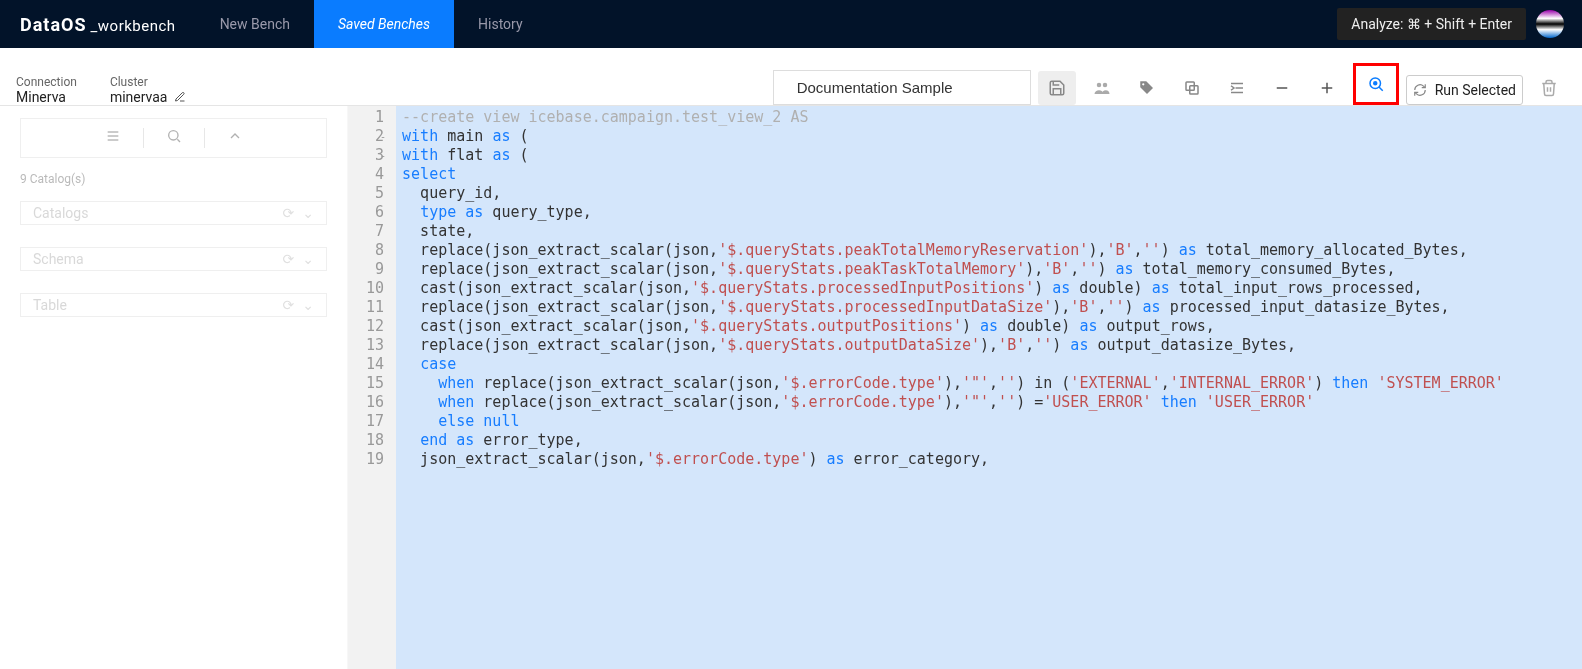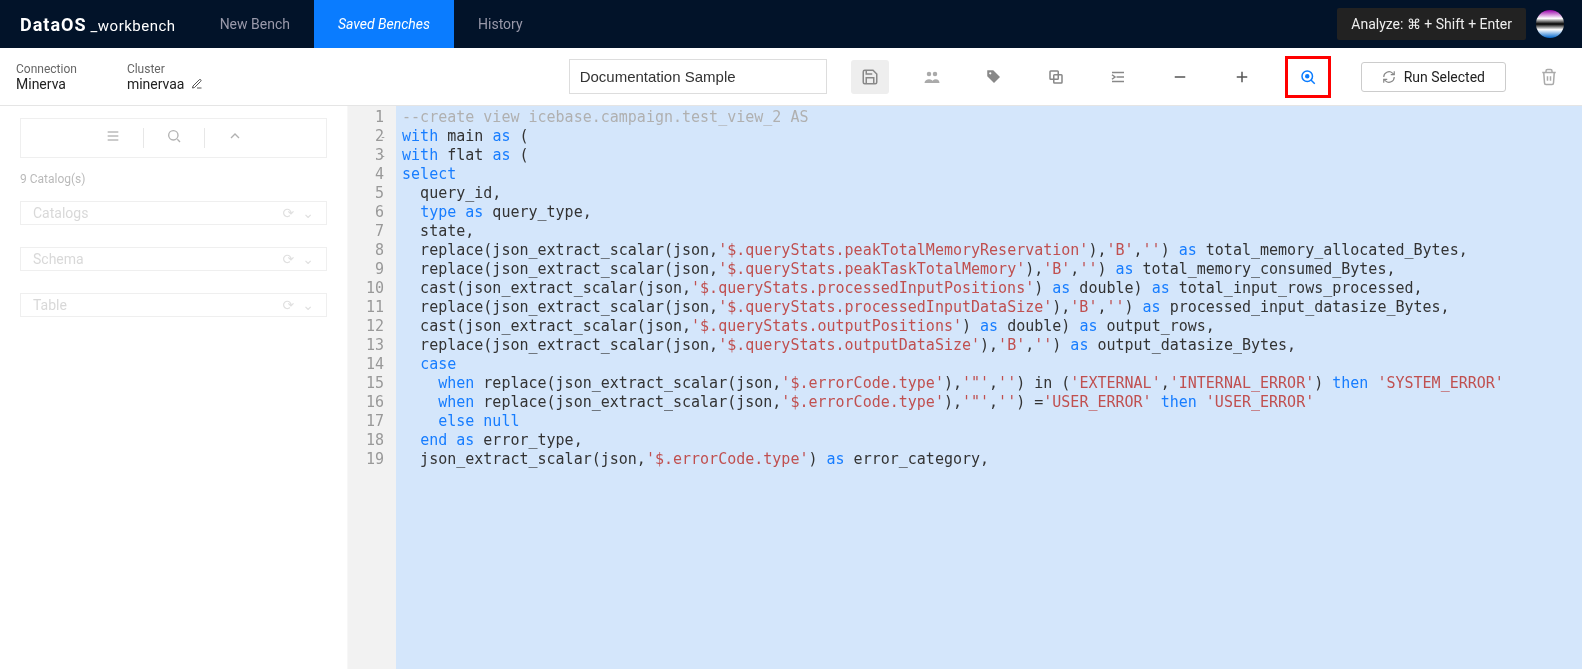--- a/index.html
+++ b/index.html
@@ -9,31 +9,31 @@
 .brand { display: flex; align-items: baseline; padding: 0 20px; font-size: 18px; letter-spacing: 0.5px; }
 .brand .logo { font-weight: 700; font-size: 18px; letter-spacing: 1px; }
 .brand .sub { font-weight: 400; font-size: 15px; margin-left: 4px; color: #fff; }
 .tabs { display: flex; height: 100%; }
 .tab { padding: 0 24px; display: flex; align-items: center; color: #99a; cursor: pointer; font-size: 14px; height: 100%; }
 .tab.active { background: #0a7cff; color: #fff; font-style: italic; }
 .spacer { flex: 1; }
 .tooltip-bubble { background: #222; color: #eee; padding: 8px 14px; font-size: 14px; border-radius: 2px; margin-right: 10px; position: relative; }
 .avatar { width: 28px; height: 28px; border-radius: 50%; background: linear-gradient(180deg,#90a 0%,#fff 30%,#000 50%,#fff 70%,#06c 100%); margin-right: 18px; }
 
-.subbar { display: flex; align-items: center; border-bottom: 1px solid #e5e5e5; height: 58px; padding: 0 14px; gap: 24px; }
+.subbar { display: flex; align-items: flex-end; border-bottom: 1px solid #e5e5e5; height: 58px; padding: 0 14px; gap: 7px; }
 .conn-block { display: flex; flex-direction: column; margin-right: 24px; margin-left: 2px; }
 .conn-label { font-size: 12px; color: #666; }
 .conn-value { font-size: 14px; color: #222; display:flex; align-items:center; gap:6px; }
-.bench-title { border: 1px solid #ddd; padding: 8px 10px; font-size: 15px; width: 258px; color: #333; background:#fff; }
+.bench-title { border: 1px solid #ddd; padding: 8px 23px; font-size: 15px; width: 258px; color: #333; background:#fff; }
 .sq-btn { width: 38px; height: 34px; display:flex; align-items:center; justify-content:center; border-radius:3px; color:#888; cursor:pointer; }
 .sq-btn.save { background:#eee; }
 .sq-btn.analyze { position:relative; }
 .analyze-highlight { border: 3px solid #ff0000; padding:1px; }
 .sq-btn svg, .icon-slot svg { width:18px; height:18px; }
-.run-btn { border:1px solid #ccc; padding:6px 20px; display:flex; align-items:center; gap:8px; border-radius:3px; cursor:pointer; font-size:14px; color:#222; margin-left:6px; }
+.run-btn { border:1px solid #ccc; padding:6px 6px; display:flex; align-items:center; gap:8px; border-radius:3px; cursor:pointer; font-size:14px; color:#222; }
 .subbar .gap { flex:1; }
 
 .main { display:flex; height: calc(669px - 48px - 58px); }
 .sidebar { width: 348px; border-right:1px solid #eee; padding:12px 20px; opacity:0.45; }
 .side-tools { border:1px solid #ddd; height:40px; display:flex; align-items:center; justify-content:center; gap:22px; color:#555; margin-bottom:14px; }
 .side-label { font-size:12px; color:#666; margin: 8px 0 15px; }
 .side-sel { border:1px solid #ddd; height:24px; display:flex; align-items:center; padding:0 12px; color:#aaa; font-size:14px; justify-content:space-between; margin-bottom:22px; }
 .side-sel .right { display:flex; gap:8px; color:#bbb; }
 
 .editor { flex:1; display:flex; font-family: "SF Mono", Consolas, monospace; font-size:15px; line-height:19px; background:#d4e6fb; position:relative; overflow:hidden; }

